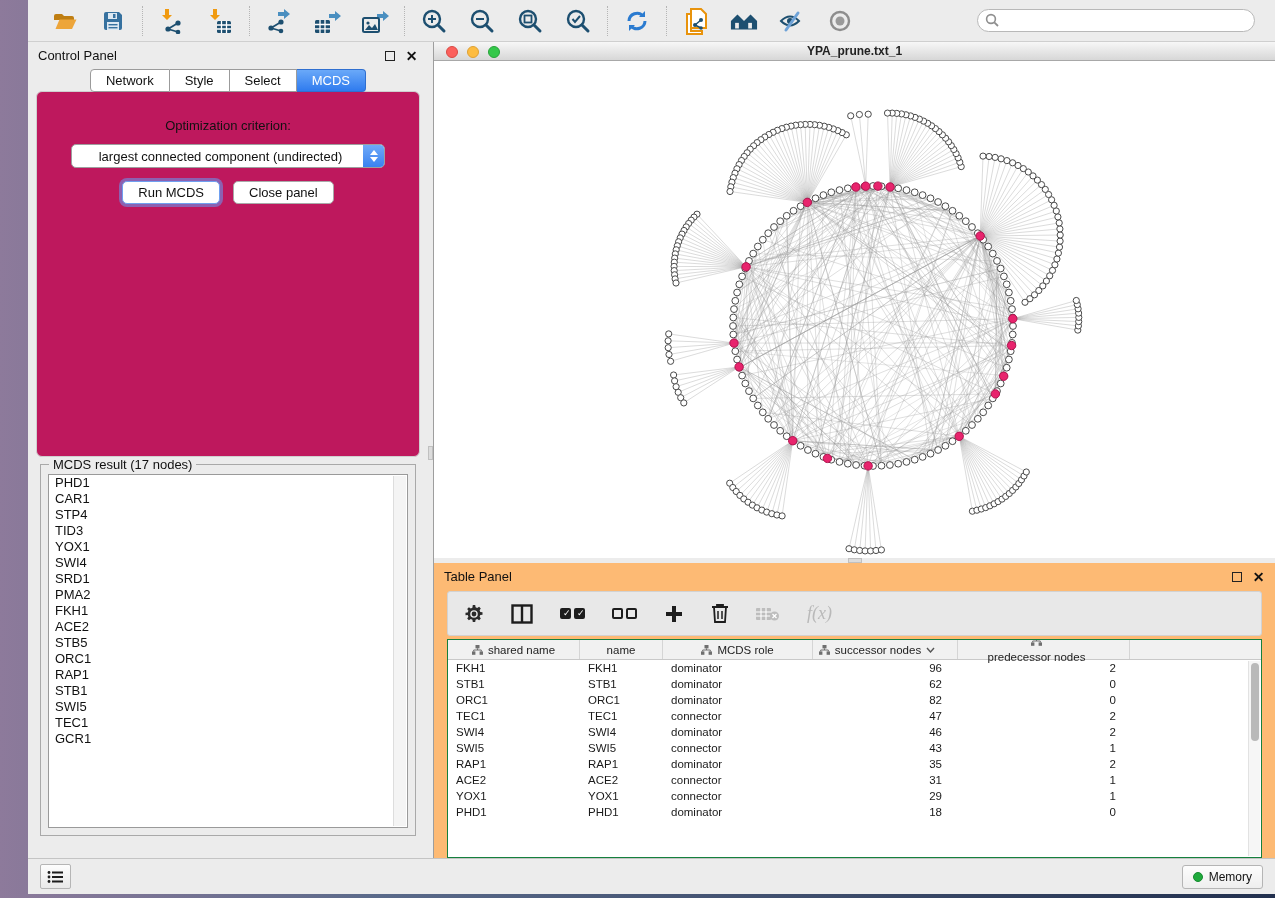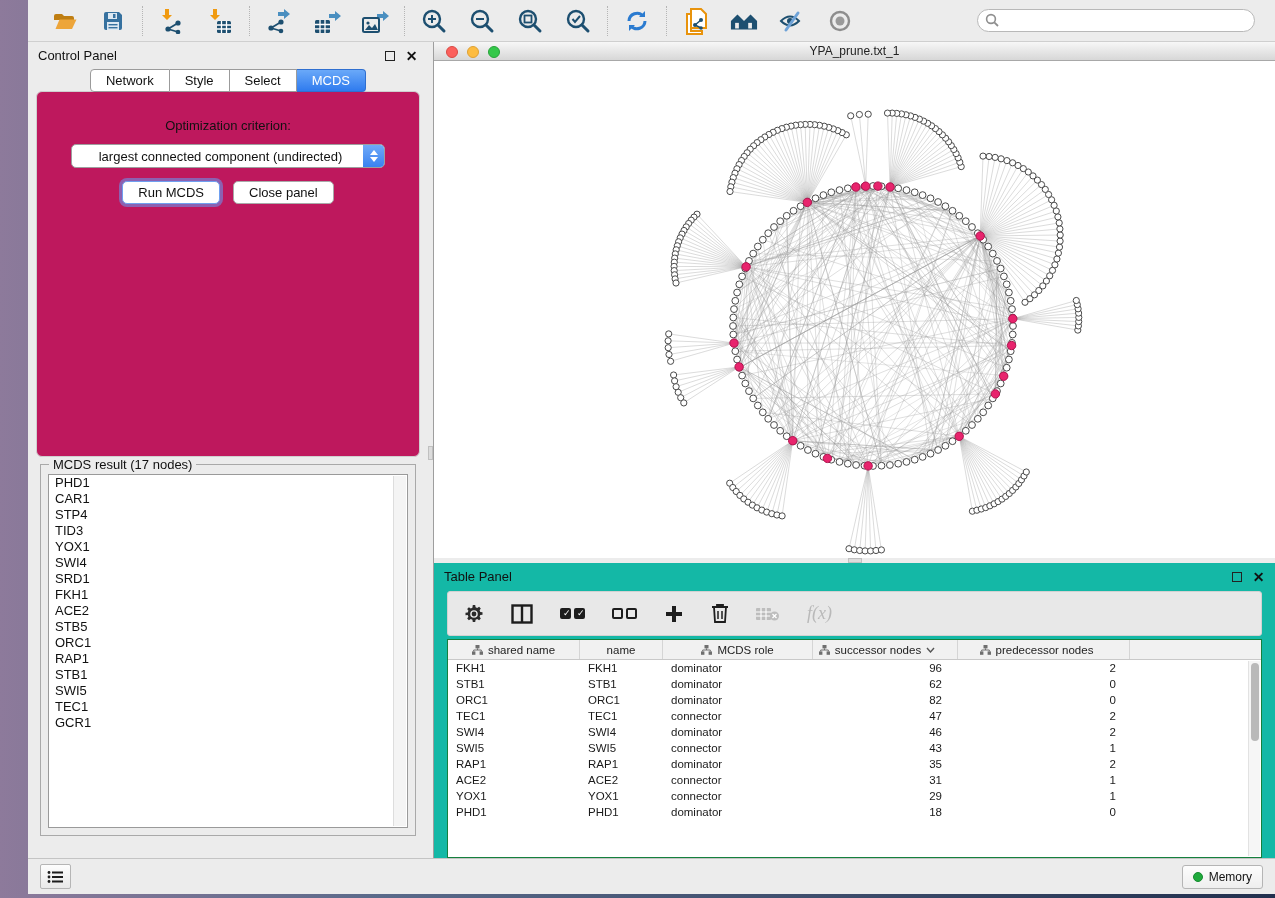--- a/index.html
+++ b/index.html
@@ -57,28 +57,28 @@
   .vsplit .grip { position:absolute; top:404px; left:0; width:5px; height:14px; background:#dcdcdc; border:1px solid #c0c0c0; }
 
   
   .rcol { flex:1; display:flex; flex-direction:column; min-width:0; }
   .net-title { height:19px; background:linear-gradient(#f7f7f7,#d7d7d7); border-bottom:1px solid #a8a8a8; position:relative; display:flex; align-items:center; justify-content:center; flex:none; }
   .lights { position:absolute; left:12px; top:4px; display:flex; gap:9px; }
   .light { width:12px; height:12px; border-radius:50%; }
   .light.r { background:#fc605c; border:1px solid #d94a44; }
   .light.y { background:#fdbc40; border:1px solid #dfa133; }
   .light.g { background:#34c84a; border:1px solid #27a33a; }
-  .net-title-text { font-size:12px; color:#222; }
+  .net-title-text { font-size:12px; color:#222;font-weight:bold; }
   .net-canvas { height:497px; background:#fff; flex:none; position:relative; overflow:hidden; }
 
   .hsplit { height:5px; background:#ececec; position:relative; cursor:row-resize; flex:none; }
   .hsplit .grip { position:absolute; left:50%; top:0; width:14px; height:5px; margin-left:-7px; background:#dcdcdc; border:1px solid #c0c0c0; }
 
   
-  .tpanel { flex:1; display:flex; flex-direction:column; min-height:0; background:#14b8a6; }
+  .tpanel { flex:1; display:flex; flex-direction:column; min-height:0; background:#fdba74; }
   .tp-toolbar { margin:1px 13px 0 13px; height:45px; background:#e8e8e8; border:1px solid #d2d2d2; border-radius:3px; display:flex; align-items:center; padding:0 16px; gap:27px; flex:none; }
   .tp-icon { display:flex; align-items:center; justify-content:center; cursor:pointer; }
   .fx { font-family:"Liberation Serif", serif; font-style:italic; font-size:18px; color:#b9b9b9; }
   .cb-pair { display:flex; gap:3px; }
   .cb { width:11px; height:11px; border:2px solid #1d1d1d; border-radius:2px; position:relative; }
   .cb.filled { background:#1d1d1d; }
   .cb.filled::after { content:"✓"; color:#fff; font-size:9px; position:absolute; left:1px; top:-2px; }
 
   .tp-table { margin:3px 13px 0 13px; flex:1; background:#fff; border:1px solid #15803d; position:relative; overflow:hidden; }
   .thead { display:flex; height:20px; background:#f1f1f1; border-bottom:1px solid #c9c9c9; }
@@ -303,20 +303,21 @@
       <div class="fieldset">
         <div class="fs-legend">MCDS result (17 nodes)</div>
         <div class="mcds-list" id="mcds-list">
             <div class="mcds-item">PHD1</div>
             <div class="mcds-item">CAR1</div>
             <div class="mcds-item">STP4</div>
             <div class="mcds-item">TID3</div>
             <div class="mcds-item">YOX1</div>
             <div class="mcds-item">SWI4</div>
             <div class="mcds-item">SRD1</div>
+            <div class="mcds-item">PMA2</div>
             <div class="mcds-item">FKH1</div>
             <div class="mcds-item">ACE2</div>
             <div class="mcds-item">STB5</div>
             <div class="mcds-item">ORC1</div>
             <div class="mcds-item">RAP1</div>
             <div class="mcds-item">STB1</div>
             <div class="mcds-item">SWI5</div>
             <div class="mcds-item">TEC1</div>
             <div class="mcds-item">GCR1</div>
             <div class="mcds-scroll"></div>
@@ -1226,21 +1227,21 @@
                     <rect x="0" y="6.4" width="3.4" height="3.4"></rect>
                     <rect x="7.6" y="6.4" width="3.4" height="3.4"></rect>
                   </g>
                   <path d="M5.5 3.4 v1.6 M1.7 6.4 V5 h7.6 v1.4" stroke="#6f6f6f" fill="none" stroke-width="1"></path>
                 </svg>
                 <span>successor nodes</span>
                 <svg width="9" height="6" viewBox="0 0 9 6">
                   <path d="M1 1 l3.5 4 L8 1" fill="none" stroke="#555" stroke-width="1.4"></path>
                 </svg>
               </div>
-              <div class="th c4" style="text-align: center;">
+              <div class="th c4" style="text-align: center; flex-direction: column;">
                 <svg width="11" height="10" viewBox="0 0 11 10" class="tree">
                   <g fill="#6f6f6f">
                     <rect x="3.5" y="0" width="4" height="3.4"></rect>
                     <rect x="0" y="6.4" width="3.4" height="3.4"></rect>
                     <rect x="7.6" y="6.4" width="3.4" height="3.4"></rect>
                   </g>
                   <path d="M5.5 3.4 v1.6 M1.7 6.4 V5 h7.6 v1.4" stroke="#6f6f6f" fill="none" stroke-width="1"></path>
                 </svg>
                 <span>predecessor nodes</span>
               </div>

